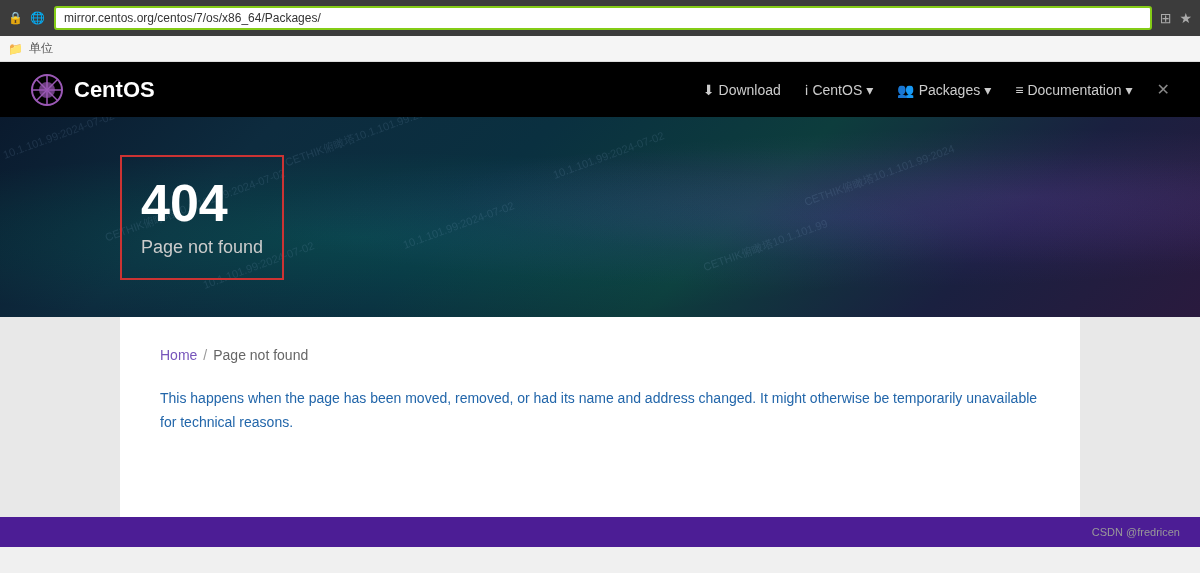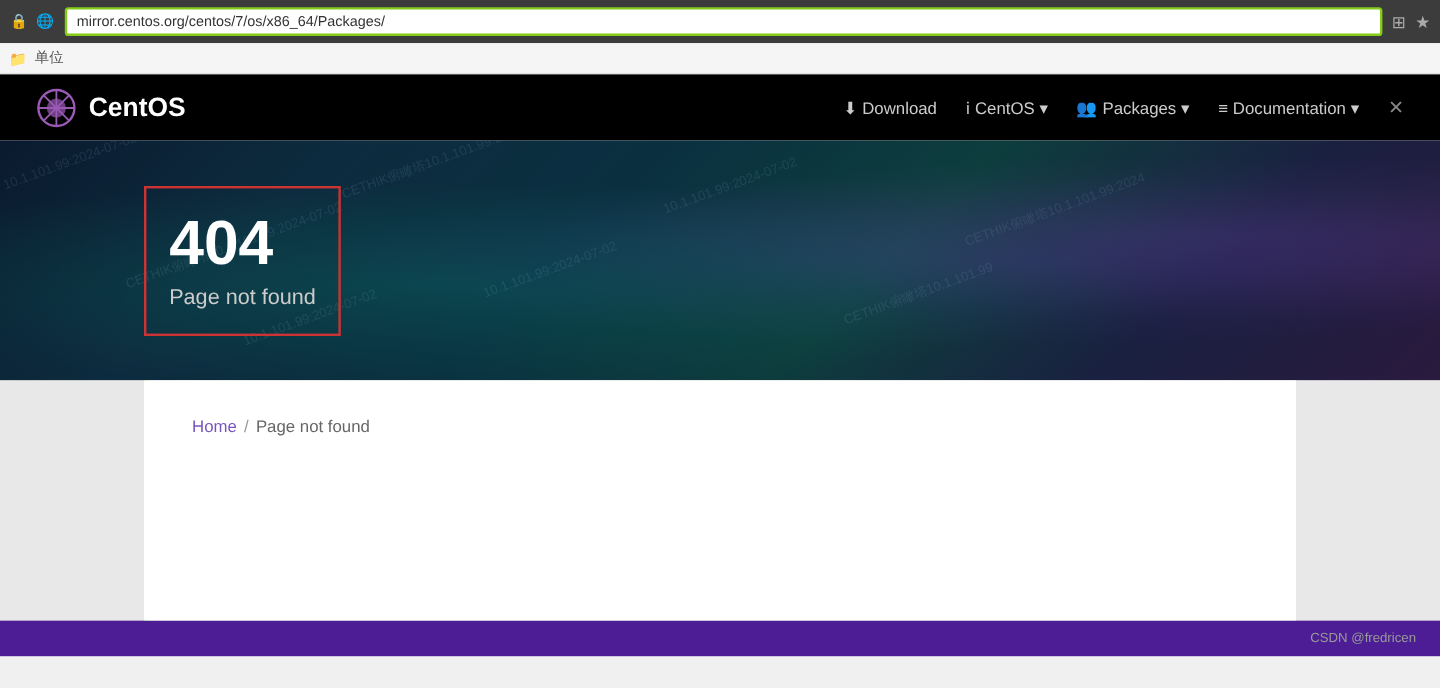--- a/index.html
+++ b/index.html
@@ -307,18 +307,21 @@
 
     </div>
 
     <div class="breadcrumb">
       <span class="breadcrumb-home">Home</span>
       <span class="breadcrumb-separator">/</span>
       <span class="breadcrumb-current">Page not found</span>
     </div>
 
 
+    <p class="content-text-2">
+      <span>This happens when the page has been moved, removed, or had its name and address changed. It might otherwise be temporarily unavailable for technical reasons.</span>
+    </p>
   </div>
 </div>
 
 <div class="page-footer">
   <span>CSDN @fredricen</span>
 </div>
 
 </body></html>

